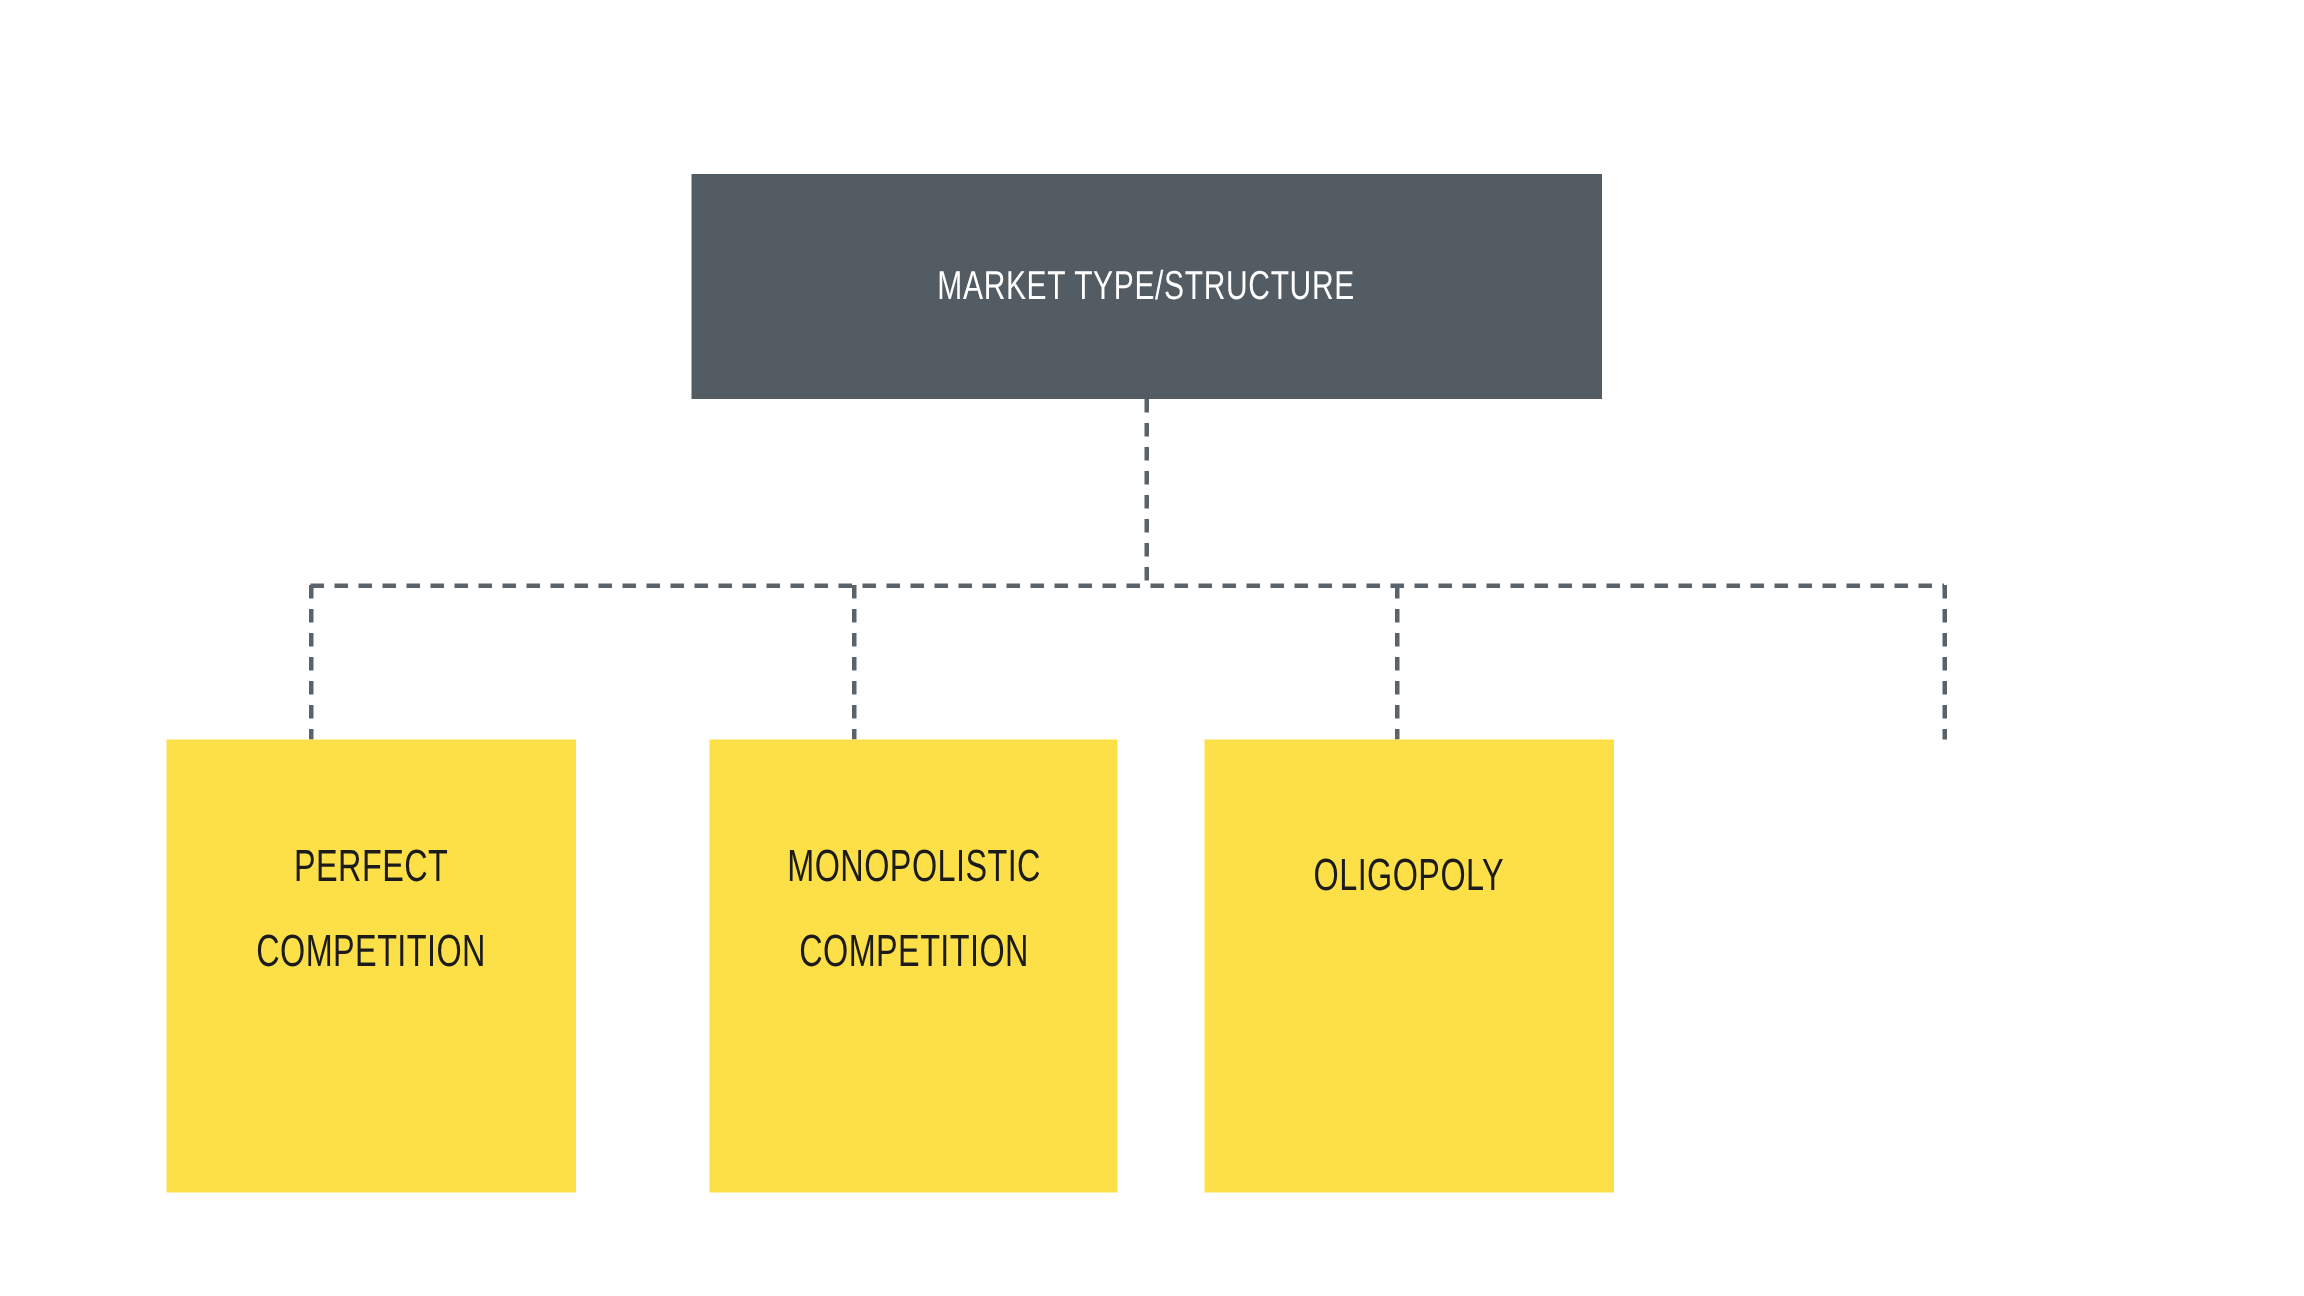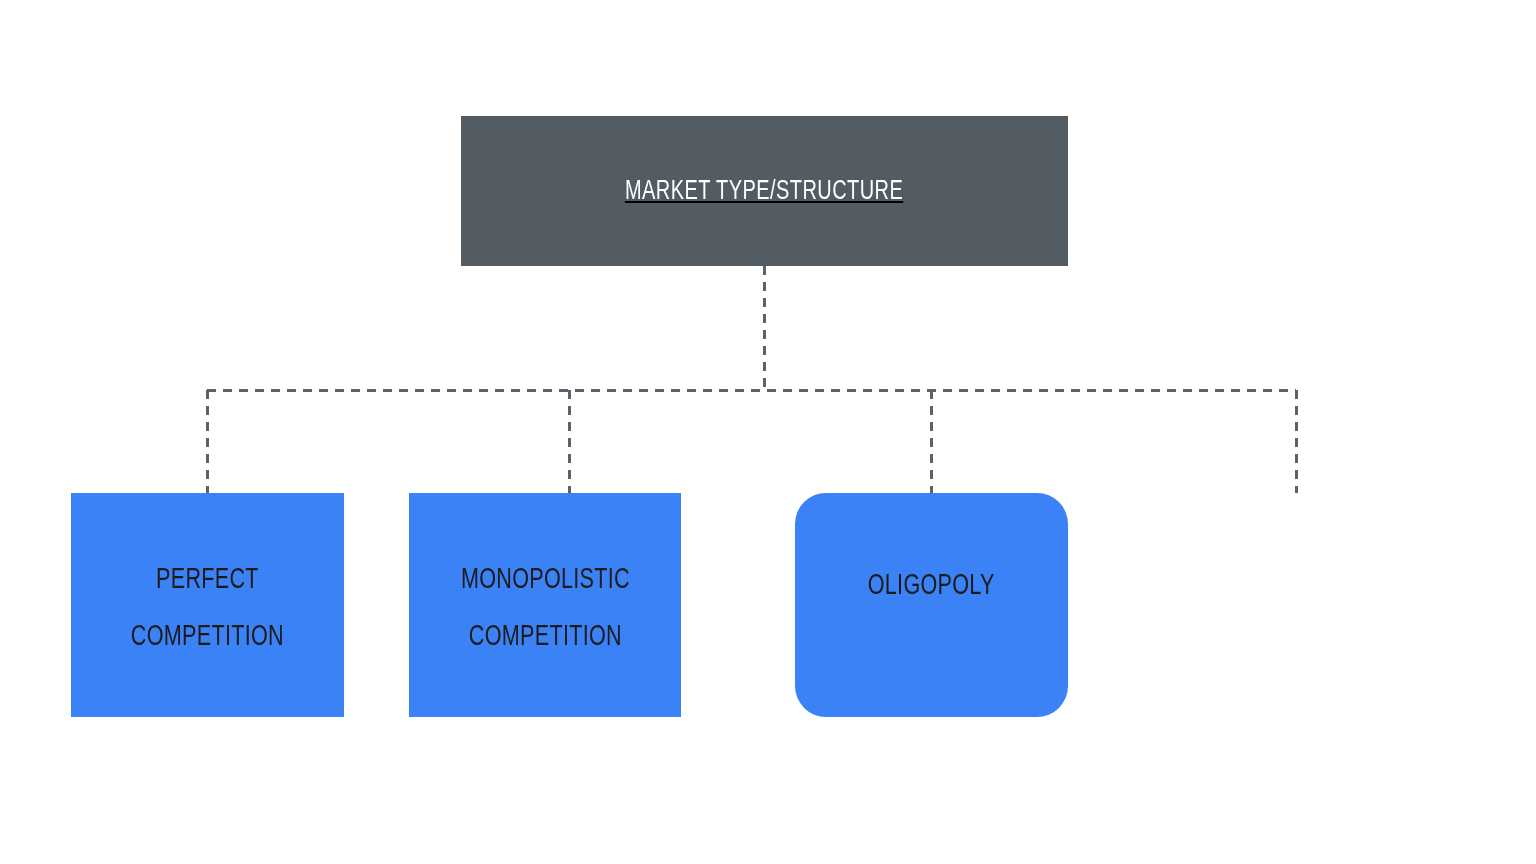--- a/index.html
+++ b/index.html
@@ -35,52 +35,52 @@
     justify-content: flex-start;
     text-align: center;
   }
   .node-root {
     background: #545c63;
     left: 461px;
     top: 116px;
     width: 607px;
     height: 150px;
     justify-content: center;
-    text-decoration: underline;
   }
   .node-root .node-label {
     color: #ffffff;
     font-size: 27px;
     letter-spacing: 0.6px;
     line-height: 1.25;
     font-weight: 400;
     transform: scaleX(0.74);
     white-space: nowrap;
   }
   .node-child {
-    background: #3b82f6;
+    background: #fde047;
     top: 493px;
-    height: 224px;
+    height: 302px;
     padding-top: 62px;
+    margin-left: 40px;
   }
   .node-child.two-line {
     padding-top: 56px;
   }
   .node-child .node-label {
     color: #1b1b1b;
     font-size: 30px;
     line-height: 1.9;
     letter-spacing: 0.4px;
     font-weight: 400;
     transform: scaleX(0.72);
     white-space: nowrap;
   }
   .node-child-0 { left: 71px;   width: 273px; }
-  .node-child-1 { left: 409px;  width: 272px; }
-  .node-child-2 { left: 795px;  width: 273px; border-radius: 31px; }
+  .node-child-1 { left: 433px;  width: 272px; }
+  .node-child-2 { left: 763px;  width: 273px; }
   .node-child-3 { left: 1158px; width: 274px; }
 </style>
 </head>
 <body>
 
 <div id="canvas">
 
   <svg id="connector-layer" viewBox="0 0 1536 864" width="1536" height="864" aria-hidden="true">
     <g fill="none" stroke="#5a626a" stroke-width="3" stroke-dasharray="9 7" stroke-linecap="butt">
       <path d="M764.5 266 L764.5 390.5"></path>

